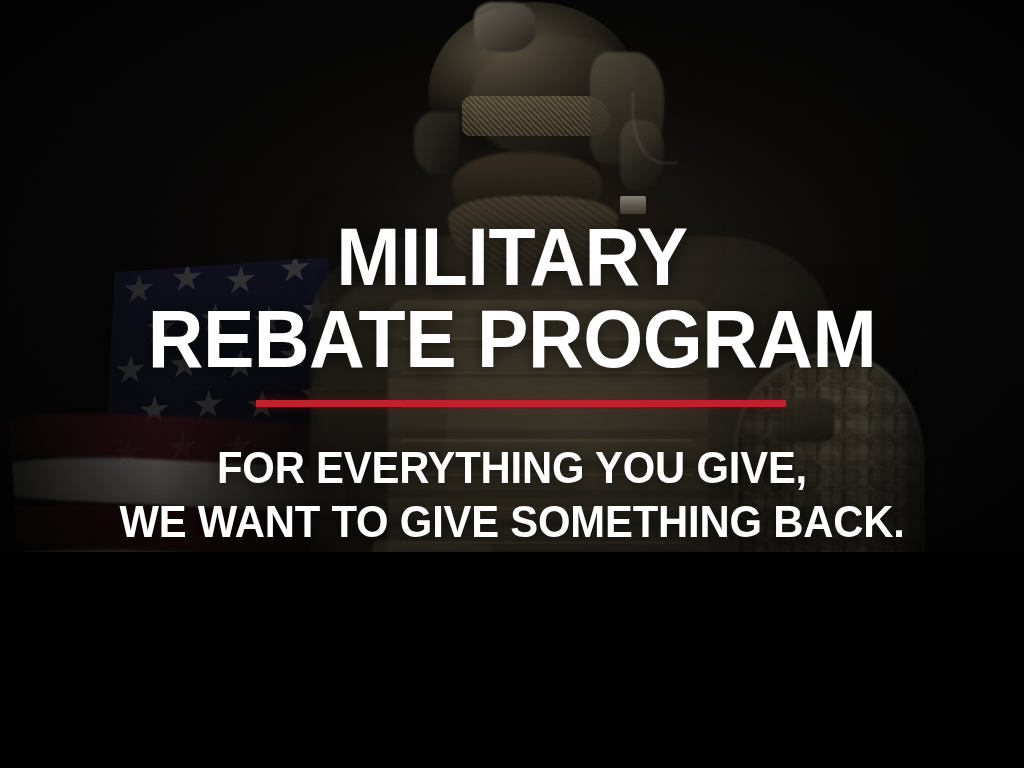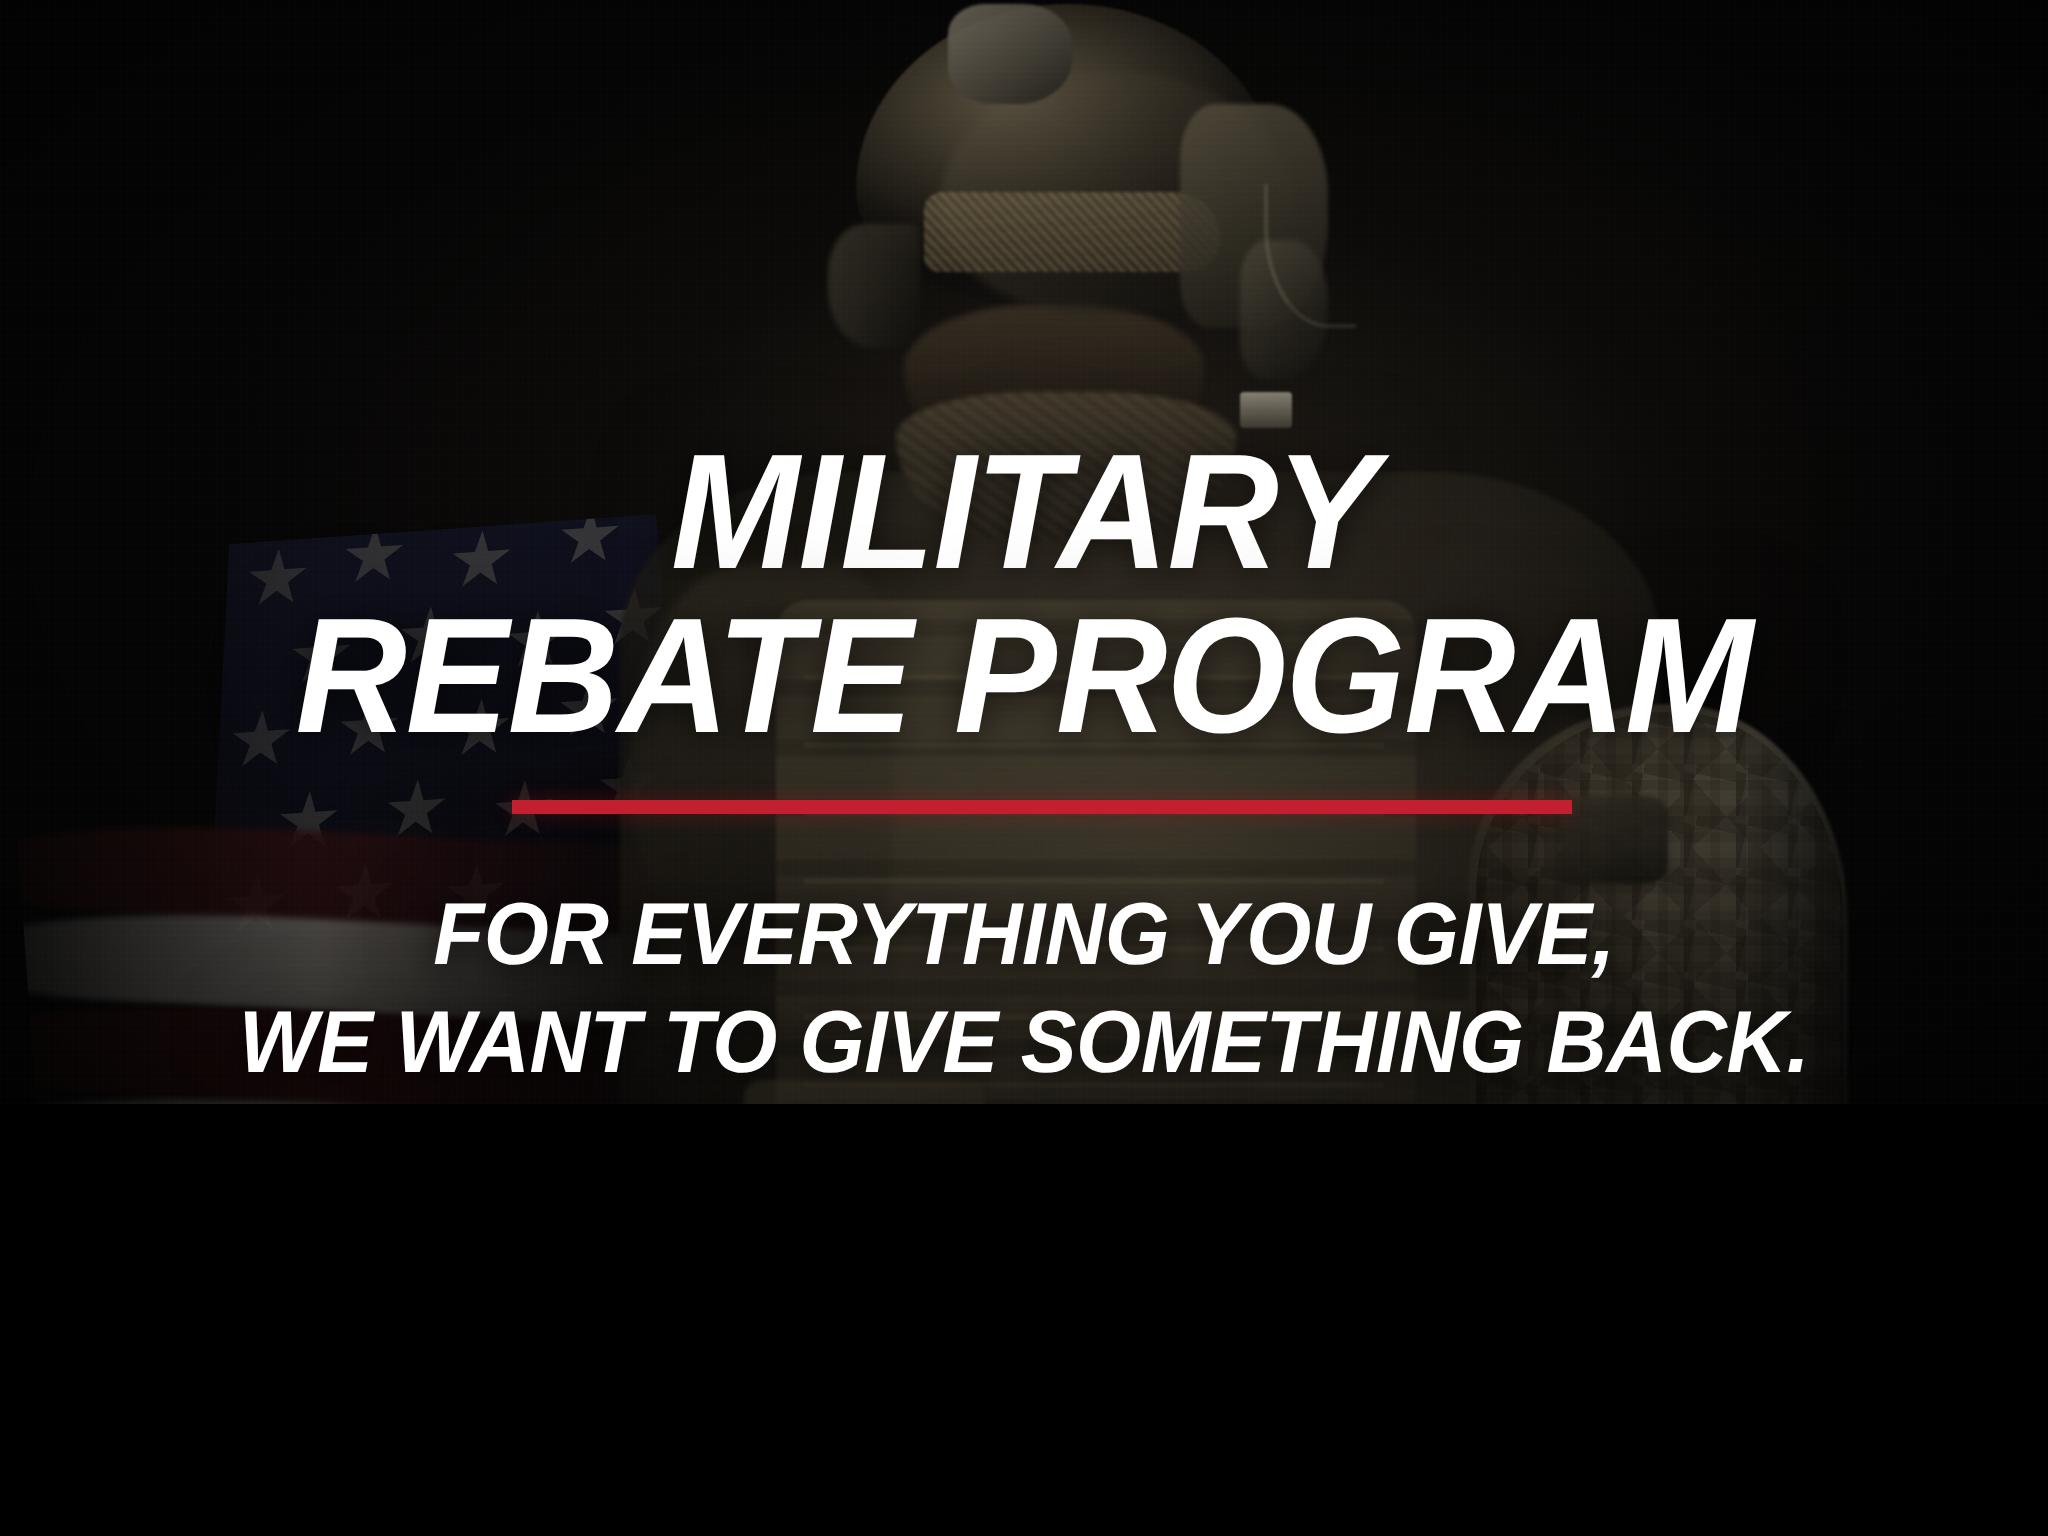--- a/index.html
+++ b/index.html
@@ -11,21 +11,20 @@
   body {
     font-family: "Liberation Sans", sans-serif;
   }
 
   .poster {
     position: relative;
     width: 1024px;
     height: 552px;
     overflow: hidden;
     background: #080707;
-    font-style: italic;
   }
 
   
   .photo {
     position: absolute;
     inset: 0;
     overflow: hidden;
     background: #070606;
   }
 

